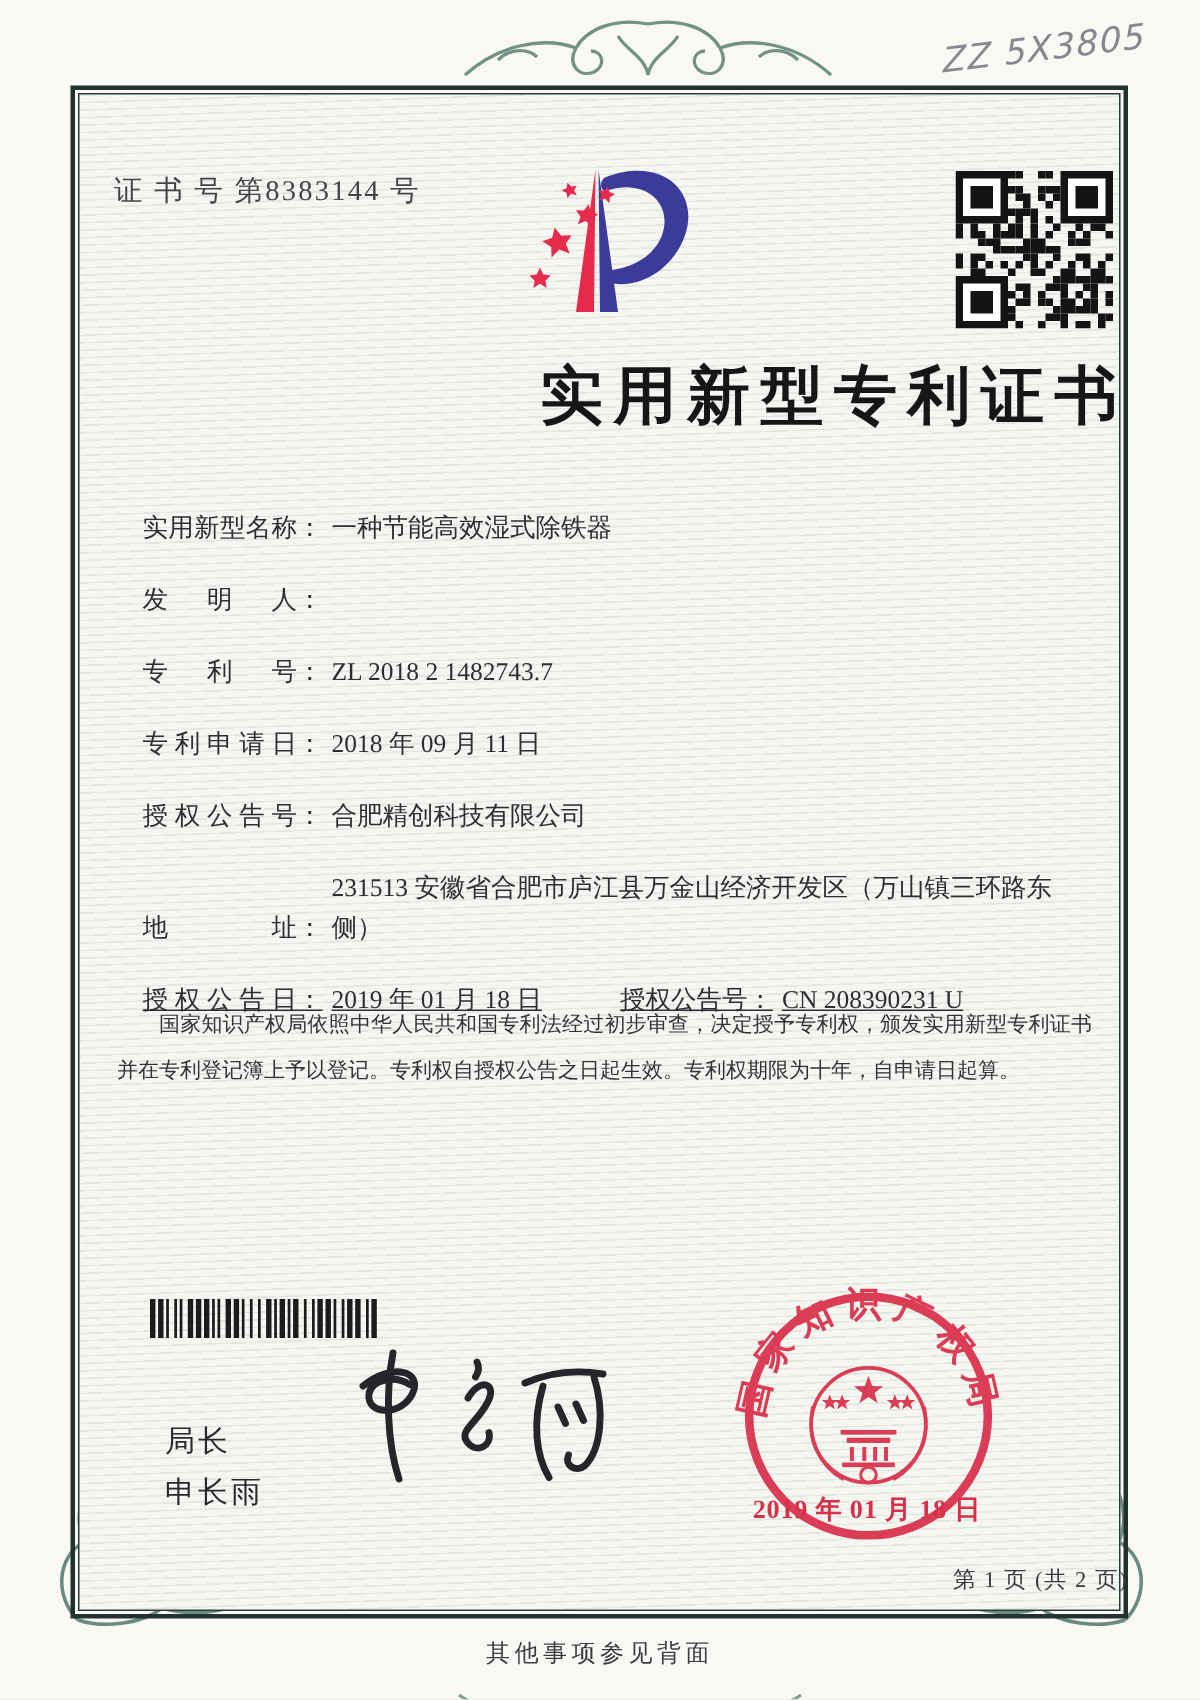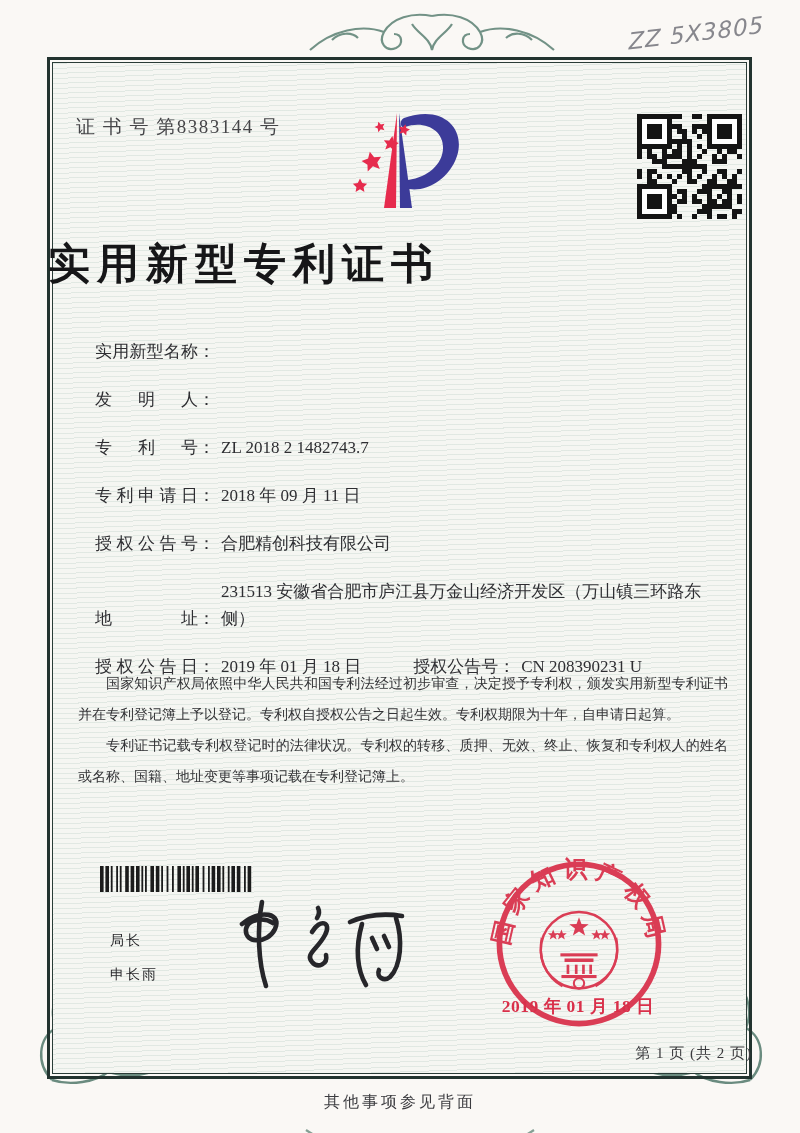--- a/index.html
+++ b/index.html
@@ -29,44 +29,44 @@
     transform:rotate(-7deg) skewX(-6deg);
   }
   
   .cert-no{
     position:absolute;left:76px;top:114px;
     font-size:19px;color:#454548;letter-spacing:1.5px;
   }
   .logo{position:absolute;left:330px;top:106px;width:140px;height:124px;}
   .qr{position:absolute;left:637px;top:114px;width:105px;height:105px;}
   .title{
-    position:absolute;left:48px;right:48px;top:236px;text-align:left;
+    position:absolute;left:48px;right:48px;top:236px;text-align:right;
     font-size:42px;font-weight:600;color:#161618;letter-spacing:7px;
   }
   
   .fields{position:absolute;left:95px;top:338px;width:618px;font-size:17px;color:#2e2e32;}
   .field{display:flex;align-items:flex-end;margin-bottom:21px;line-height:27px;}
   .flabel{
     display:inline-block;width:103px;flex:0 0 103px;
     text-align:justify;text-align-last:justify;
   }
   .fcolon{flex:0 0 auto;padding-right:6px;}
   .fvalue{flex:1;}
-  .field-pair-row{display:flex;margin-bottom:0;}
+  .field-pair-row{display:flex;margin-bottom:0;text-decoration:underline;}
   .pair2{display:flex;margin-left:52px;line-height:27px;}
   .pair2 .flabel2{flex:0 0 auto;}
   
   .body-text{
     position:absolute;left:78px;top:668px;width:650px;
     font-size:14px;line-height:31px;color:#333336;text-align:justify;
   }
   .body-text p{margin:0;text-indent:2em;}
   
   .barcode{position:absolute;left:100px;top:866px;width:212px;height:26px;}
-  .signer{position:absolute;left:110px;top:924px;font-size:14px;color:#29292c;letter-spacing:2px;line-height:34px;}
+  .signer{position:absolute;left:110px;top:944px;font-size:20px;color:#29292c;letter-spacing:2px;line-height:34px;}
   .signature{position:absolute;left:212px;top:888px;width:215px;height:108px;}
   .seal{position:absolute;left:486px;top:851px;width:186px;height:186px;opacity:.93;}
   .seal-date{
     position:absolute;left:488px;top:994px;width:180px;text-align:center;
     font-size:17.5px;font-weight:600;color:#d9304a;letter-spacing:.5px;
   }
   .page-info{
     position:absolute;left:48px;right:48px;top:1044px;text-align:right;
     font-size:15px;color:#3a3a3d;letter-spacing:1px;
   }
@@ -296,20 +296,21 @@
       <rect x="85" y="100" width="5" height="5" fill="#141414"></rect>
       <rect x="95" y="100" width="5" height="5" fill="#141414"></rect>
     </svg>
 
   <div class="title">实用新型专利证书</div>
 
   <div class="fields">
     <div class="field">
       <span class="flabel">实用新型名称</span>
         <span class="fcolon">：</span>
+      <span class="fvalue">一种节能高效湿式除铁器</span>
     </div>
     <div class="field">
       <span class="flabel">发明人</span>
         <span class="fcolon">：</span>
     </div>
     <div class="field">
       <span class="flabel">专利号</span>
         <span class="fcolon">：</span>
       <span class="fvalue">ZL 2018 2 1482743.7</span>
     </div>
@@ -335,21 +336,20 @@
       <span class="pair2">
         <span class="flabel2">授权公告号</span>
           <span class="fcolon">：</span>
         <span>CN 208390231 U</span>
       </span>
     </div>
   </div>
 
   <div class="body-text">
     <p>国家知识产权局依照中华人民共和国专利法经过初步审查，决定授予专利权，颁发实用新型专利证书并在专利登记簿上予以登记。专利权自授权公告之日起生效。专利权期限为十年，自申请日起算。</p>
-    <p>专利证书记载专利权登记时的法律状况。专利权的转移、质押、无效、终止、恢复和专利权人的姓名或名称、国籍、地址变更等事项记载在专利登记簿上。</p>
   </div>
 
   <svg class="barcode" id="barcode-svg" viewBox="0 0 212 26" preserveAspectRatio="none">
       <rect x="0" y="0" width="3.6" height="26" fill="#1b1b1b"></rect>
       <rect x="5.4" y="0" width="3.6" height="26" fill="#1b1b1b"></rect>
       <rect x="10.8" y="0" width="1.8" height="26" fill="#1b1b1b"></rect>
       <rect x="16.200000000000003" y="0" width="1.8" height="26" fill="#1b1b1b"></rect>
       <rect x="19.800000000000004" y="0" width="1.8" height="26" fill="#1b1b1b"></rect>
       <rect x="25.200000000000006" y="0" width="3.6" height="26" fill="#1b1b1b"></rect>
       <rect x="30.60000000000001" y="0" width="3.6" height="26" fill="#1b1b1b"></rect>

